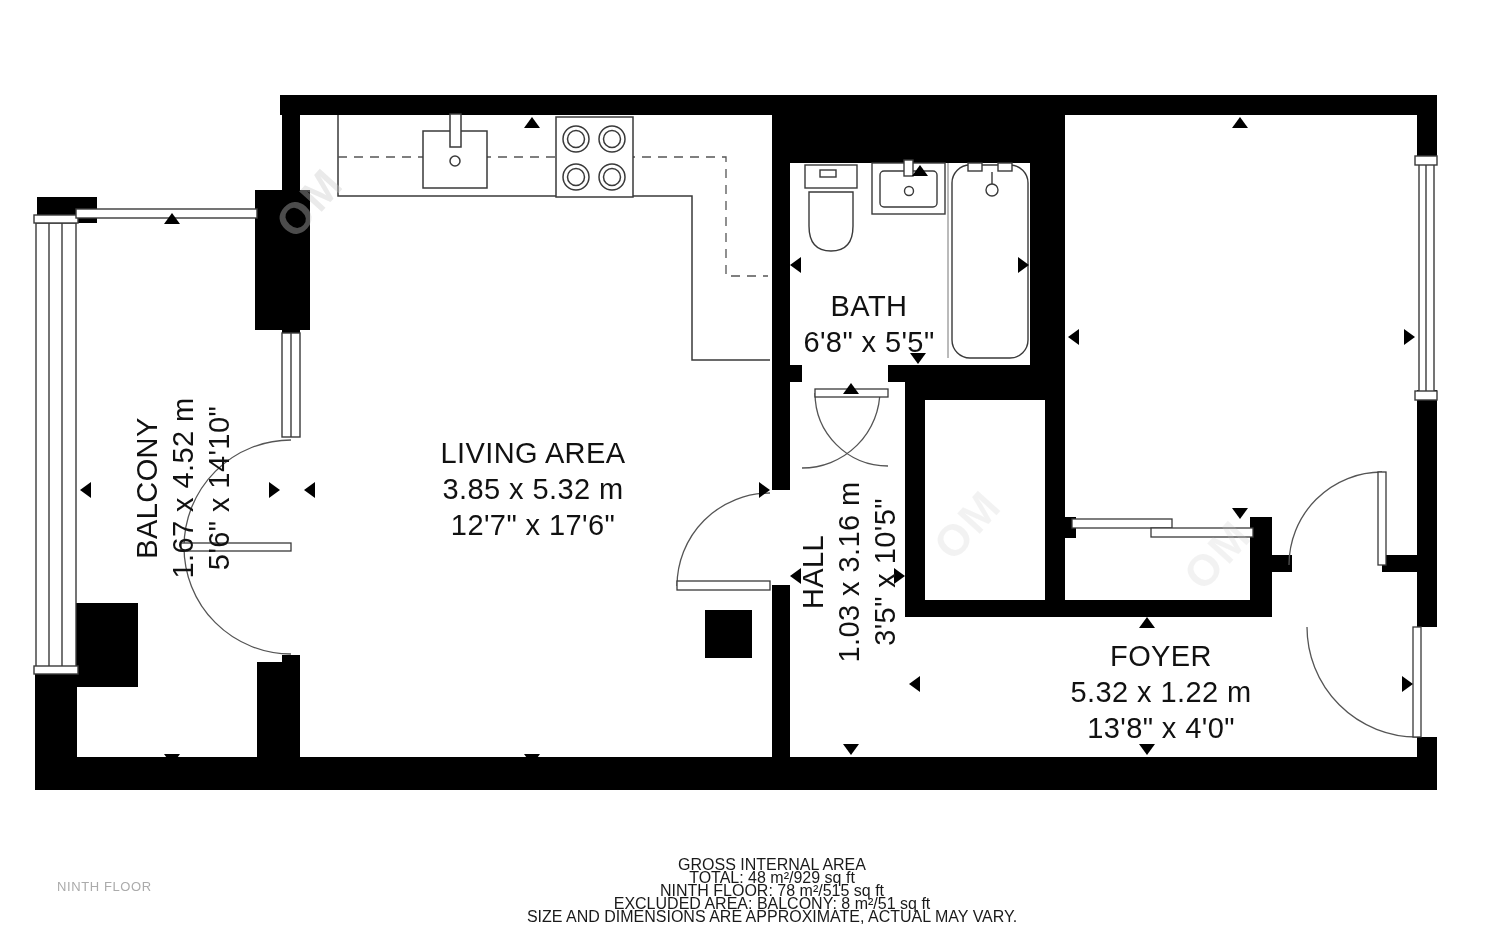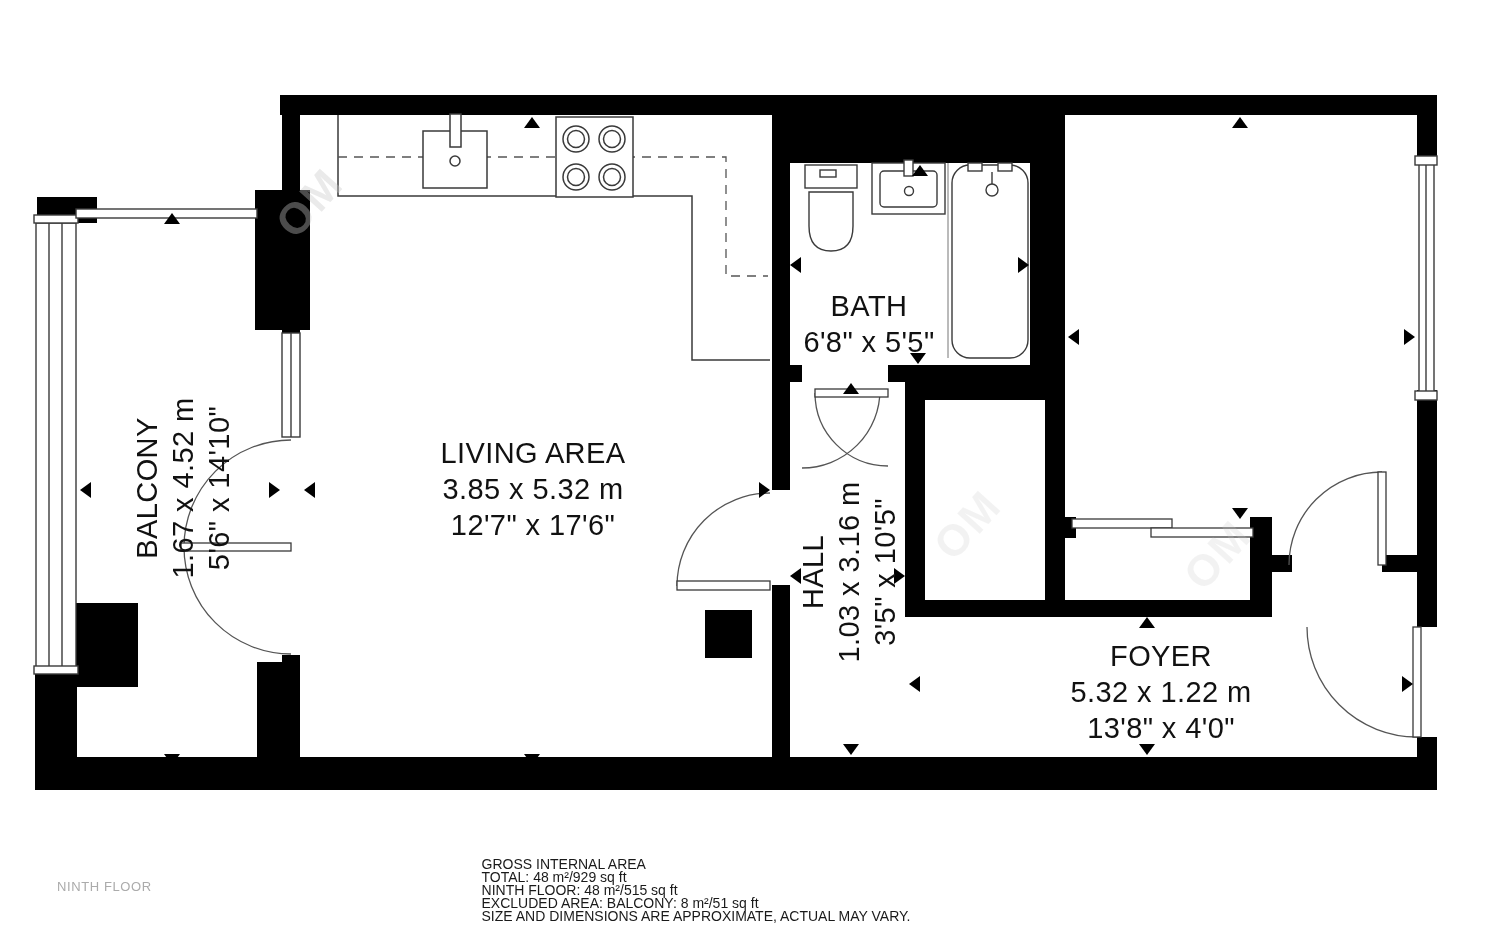--- a/index.html
+++ b/index.html
@@ -2,22 +2,22 @@
 <html><head>
 <meta charset="utf-8">
 <style>
   html,body{margin:0;padding:0;background:#ffffff;}
   #stage{position:relative;width:1492px;height:932px;background:#fff;overflow:hidden;
          font-family:"Liberation Sans","DejaVu Sans",sans-serif;}
   #plan-svg{position:absolute;left:0;top:0;}
   .room-label{position:absolute;text-align:center;color:#111;font-size:29px;line-height:36px;
               letter-spacing:.4px;white-space:nowrap;transform:translate(-50%,-50%);}
   .room-label.rot{transform:translate(-50%,-50%) rotate(-90deg);}
-  .footer{position:absolute;left:696px;top:858px;transform:translateX(-50%);text-align:left;
-          color:#1a1a1a;font-size:14px;line-height:13px;white-space:nowrap;}
+  .footer{position:absolute;left:772px;top:858px;transform:translateX(-50%);text-align:center;
+          color:#1a1a1a;font-size:16px;line-height:13px;white-space:nowrap;}
   .floor-tag{position:absolute;left:57px;top:879px;color:#ababab;font-size:13px;letter-spacing:.6px;}
   .wm{position:absolute;color:#c9c9c9;font-size:44px;font-weight:bold;opacity:.38;
       transform:rotate(-48deg);letter-spacing:2px;pointer-events:none;}
   .wm2{opacity:.22;}
 </style>
 </head>
 <body>
 
 <div id="stage">
 
@@ -204,20 +204,20 @@
 
   <div class="room-label" style="left:1161px;top:692px;">
     <div>FOYER</div>
     <div>5.32 x 1.22 m</div>
     <div>13'8" x 4'0"</div>
   </div>
 
   <div class="footer">
     <div>GROSS INTERNAL AREA</div>
     <div>TOTAL: 48 m²/929 sq ft</div>
-    <div>NINTH FLOOR: 48 m²/515 sq ft</div>
+    <div>NINTH FLOOR: 78 m²/515 sq ft</div>
     <div>EXCLUDED AREA: BALCONY: 8 m²/51 sq ft</div>
     <div>SIZE AND DIMENSIONS ARE APPROXIMATE, ACTUAL MAY VARY.</div>
   </div>
 
   <div class="floor-tag">NINTH FLOOR</div>
 
 </div>
 
 </body></html>

